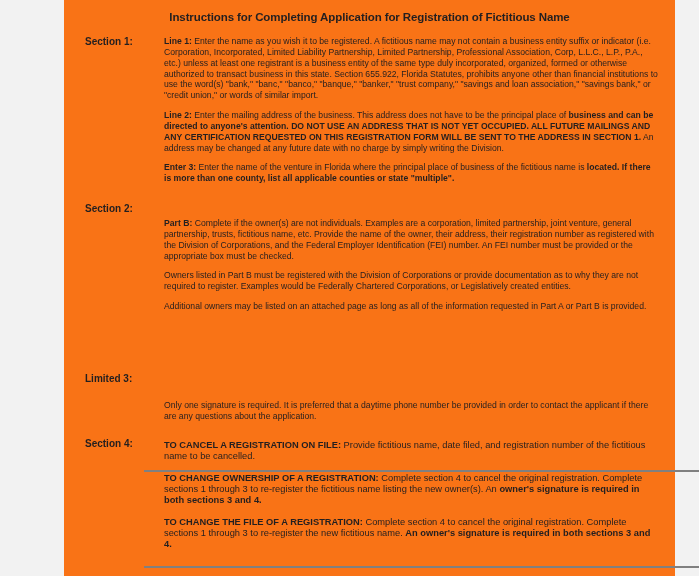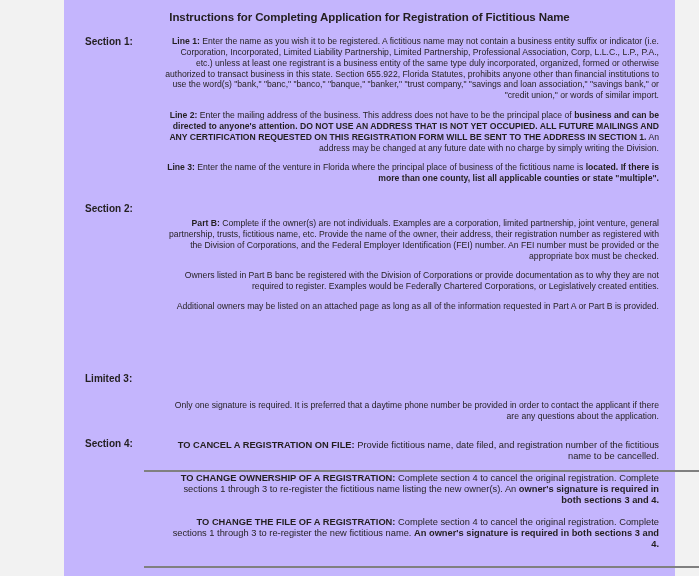--- a/index.html
+++ b/index.html
@@ -14,21 +14,21 @@
     color: #231f20;
     overflow: hidden;
   }
 
   #page {
     position: absolute;
     left: 64px;
     top: 0;
     width: 611px;
     height: 576px;
-    background: #c4b5fd;
+    background: #f97316;
     box-sizing: border-box;
   }
 
   .title {
     position: absolute;
     left: 0;
     top: 11px;
     width: 611px;
     text-align: center;
     font-size: 11.5px;
@@ -56,21 +56,21 @@
   .sec-body {
     position: absolute;
     left: 100px;
     width: 495px;
   }
 
   p.para {
     margin: 0 0 9px 0;
     font-size: 8.65px;
     line-height: 10.85px;
-    text-align: right;
+    text-align: left;
     color: #231f20;
   }
   p.para:last-child { margin-bottom: 0; }
 
   b { font-weight: bold; }
 
   
   .s4 p.para {
     font-size: 9.3px;
     line-height: 11px;
@@ -92,31 +92,31 @@
 
 <div id="page">
 
   <div class="title">Instructions for Completing Application for Registration of Fictitious Name</div>
 
   <div class="sec" style="top:36px;">
     <div class="sec-label">Section 1:</div>
     <div class="sec-body">
       <p class="para"><b>Line 1:</b><span> Enter the name as you wish it to be registered. A fictitious name may not contain a business entity suffix or indicator (i.e. Corporation, Incorporated, Limited Liability Partnership, Limited Partnership, Professional Association, Corp, L.L.C., L.P., P.A., etc.) unless at least one registrant is a business entity of the same type duly incorporated, organized, formed or otherwise authorized to transact business in this state. Section 655.922, Florida Statutes, prohibits anyone other than financial institutions to use the word(s) "bank," "banc," "banco," "banque," "banker," "trust company," "savings and loan association," "savings bank," or "credit union," or words of similar import.</span></p>
       <p class="para"><b>Line 2:</b><span> Enter the mailing address of the business.  This address does not have to be the principal place of </span><b>business and can be directed to anyone's attention. DO NOT USE AN ADDRESS THAT IS NOT YET OCCUPIED. ALL FUTURE MAILINGS AND ANY CERTIFICATION REQUESTED ON THIS REGISTRATION FORM WILL BE SENT TO THE ADDRESS IN SECTION 1.</b><span> An address may be changed at any future date with no charge by simply writing the Division.</span></p>
-      <p class="para"><b>Line 3:</b><span> Enter the name of the venture in Florida where the principal place of business of the fictitious name is </span><b>located. If there is more than one county, list all applicable counties or state "multiple".</b></p>
+      <p class="para"><b>Enter 3:</b><span> Enter the name of the venture in Florida where the principal place of business of the fictitious name is </span><b>located. If there is more than one county, list all applicable counties or state "multiple".</b></p>
     </div>
   </div>
 
   <div class="sec" style="top:203px;">
     <div class="sec-label">Section 2:</div>
   </div>
   <div class="sec" style="top:218px;">
     <div class="sec-body">
       <p class="para"><b>Part B:</b><span> Complete if the owner(s) are not individuals. Examples are a corporation, limited partnership, joint venture, general partnership, trusts, fictitious name, etc. Provide the name of the owner, their address, their registration number as registered with the Division of Corporations, and the Federal Employer Identification (FEI) number. An FEI number must be provided or the appropriate box must be checked.</span></p>
-      <p class="para">Owners listed in Part B banc be registered with the Division of Corporations or provide documentation as to why they are not required to register. Examples would be Federally Chartered Corporations, or Legislatively created entities.</p>
+      <p class="para">Owners listed in Part B must be registered with the Division of Corporations or provide documentation as to why they are not required to register. Examples would be Federally Chartered Corporations, or Legislatively created entities.</p>
       <p class="para">Additional owners may be listed on an attached page as long as all of the information requested in Part A or Part B is provided.</p>
     </div>
   </div>
 
   <div class="sec" style="top:373px;">
     <div class="sec-label">Limited 3:</div>
   </div>
   <div class="sec" style="top:400px;">
     <div class="sec-body">
       <p class="para">Only one signature is required. It is preferred that a daytime phone number be provided in order to contact the applicant if there are any questions about the application.</p>

